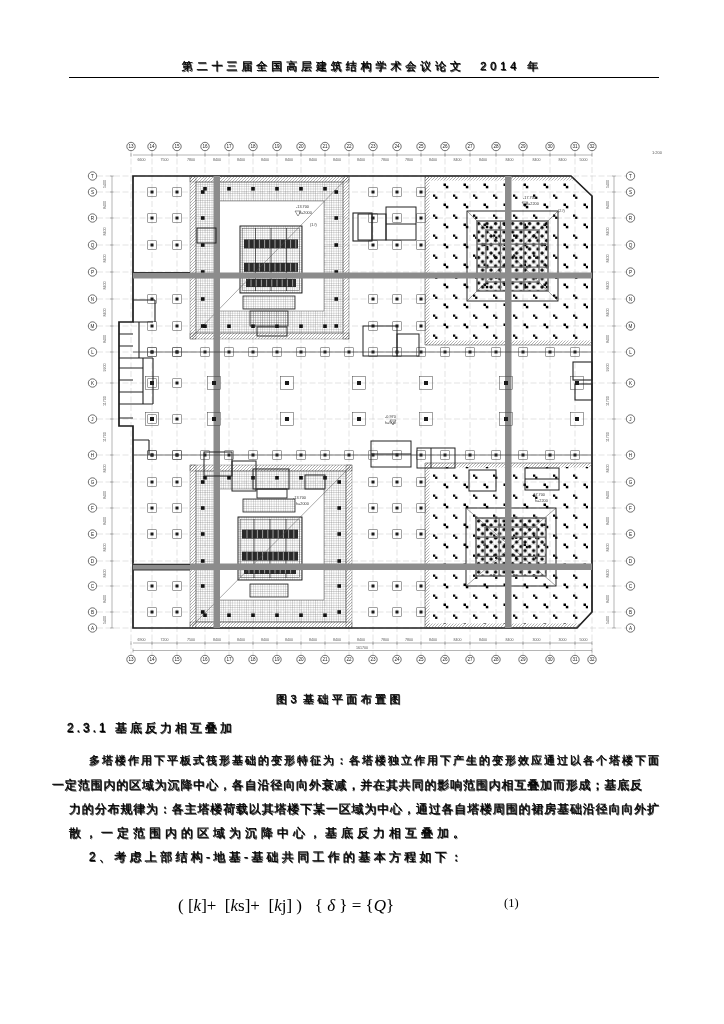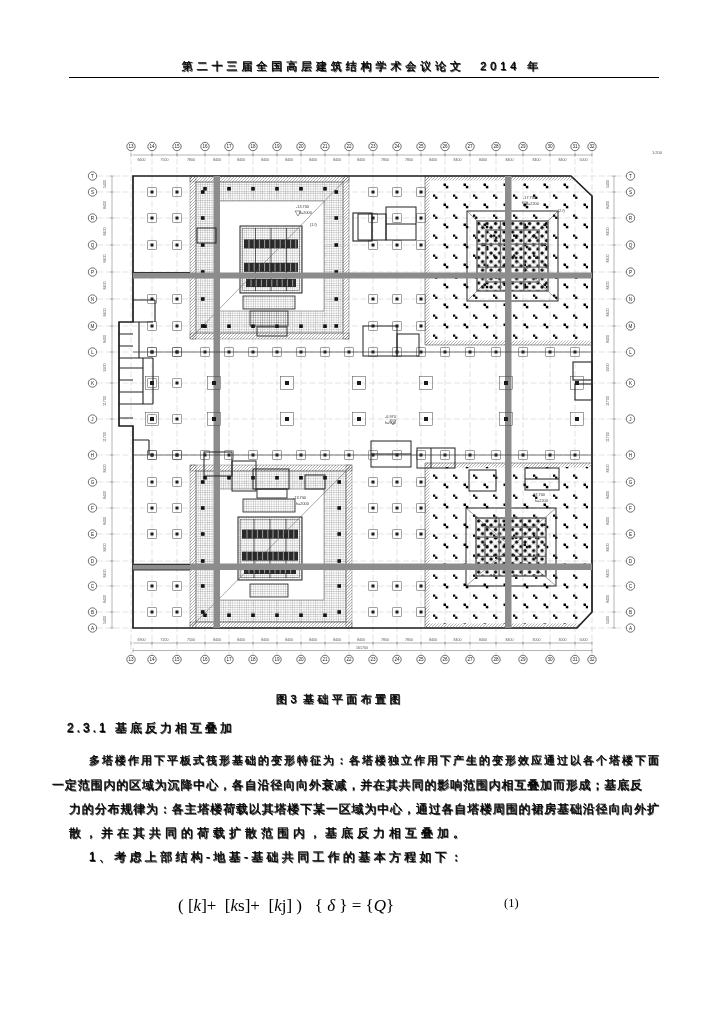--- a/index.html
+++ b/index.html
@@ -978,18 +978,18 @@
 <div class="cn" style="position:absolute;top:692px;left:-22px;width:724px;text-align:center;font-size:11px;letter-spacing:3.4px">图3<span style="letter-spacing:0">&nbsp;</span>基础平面布置图</div>
 
 <div class="cn" style="position:absolute;top:720px;left:67px;font-size:12px;letter-spacing:3px">2.3.1 基底反力相互叠加</div>
 
 <div class="cn" style="position:absolute;top:753px;left:89px;width:570px;font-size:11px;text-align:justify;text-align-last:justify">多塔楼作用下平板式筏形基础的变形特征为：各塔楼独立作用下产生的变形效应通过以各个塔楼下面</div>
 
 <div class="cn" style="position:absolute;top:777px;left:52px;width:590px;font-size:12px;text-align:justify;text-align-last:justify">一定范围内的区域为沉降中心，各自沿径向向外衰减，并在其共同的影响范围内相互叠加而形成；基底反</div>
 
 <div class="cn" style="position:absolute;top:801px;left:69px;width:590px;font-size:12px;text-align:justify;text-align-last:justify">力的分布规律为：各主塔楼荷载以其塔楼下某一区域为中心，通过各自塔楼周围的裙房基础沿径向向外扩</div>
 
-<div class="cn" style="position:absolute;top:825px;left:69px;font-size:12px;letter-spacing:4px">散，并在其共同的荷载扩散范围内，基底反力相互叠加。</div>
-
-<div class="cn" style="position:absolute;top:849px;left:89px;font-size:12px;letter-spacing:3.3px">1、考虑上部结构-地基-基础共同工作的基本方程如下：</div>
+<div class="cn" style="position:absolute;top:825px;left:69px;font-size:12px;letter-spacing:4px">散，一定范围内的区域为沉降中心，基底反力相互叠加。</div>
+
+<div class="cn" style="position:absolute;top:849px;left:89px;font-size:12px;letter-spacing:3.3px">2、考虑上部结构-地基-基础共同工作的基本方程如下：</div>
 
 <div style="position:absolute;top:896px;left:178px;font-size:17px;font-family:Liberation Serif, serif">( [<i>k</i>]+&nbsp; [<i>k</i>s]+&nbsp; [<i>k</i>j] )&nbsp;&nbsp; {&nbsp;<i>δ</i>&nbsp;} = {<i>Q</i>}</div>
 
 <div style="position:absolute;top:896px;left:504px;font-size:12.5px;font-family:'Liberation Serif',serif">(1)</div>
 </body></html>

